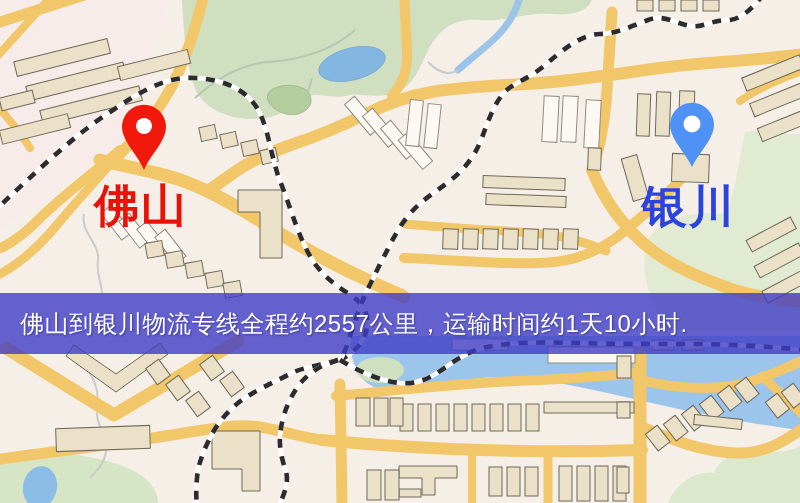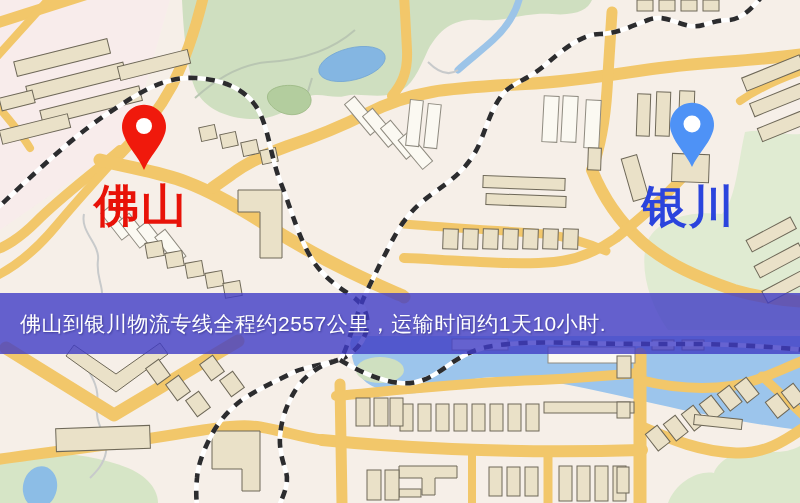--- a/index.html
+++ b/index.html
@@ -6,21 +6,21 @@
   #stage{position:relative;width:800px;height:503px;overflow:hidden;font-family:"Liberation Sans",sans-serif;}
   #map-svg,#overlay-svg{position:absolute;left:0;top:0;}
   #map-svg{z-index:1;}
   #overlay-svg{z-index:2;}
   #info-banner{
     position:absolute;left:0;top:293px;width:800px;height:61px;z-index:3;
     background:rgba(64,60,198,0.80);
     display:flex;align-items:center;box-sizing:border-box;padding-left:20px;
   }
   #info-banner .banner-text{
-    color:#ffffff;font-size:21px;letter-spacing:0.5px;
+    color:#ffffff;font-size:24px;letter-spacing:0.5px;
     text-shadow:1px 1px 2px rgba(20,20,90,0.45);
     white-space:nowrap;
   }
   
   .road{fill:none;stroke:#f2c76a;stroke-linecap:round;stroke-linejoin:round;}
   .bld{fill:#eae1c8;stroke:#6e6858;stroke-width:1;}
   .wb{fill:#fbf9f2;stroke:#8f8b80;stroke-width:1;}
   .railw{stroke:#ffffff;stroke-width:4.6;fill:none;stroke-linecap:butt;}
   .raild{stroke:#2c2c2e;stroke-width:4.6;fill:none;stroke-dasharray:9 8.5;}
   .stream{fill:none;stroke:#c8cacb;stroke-width:2;}

